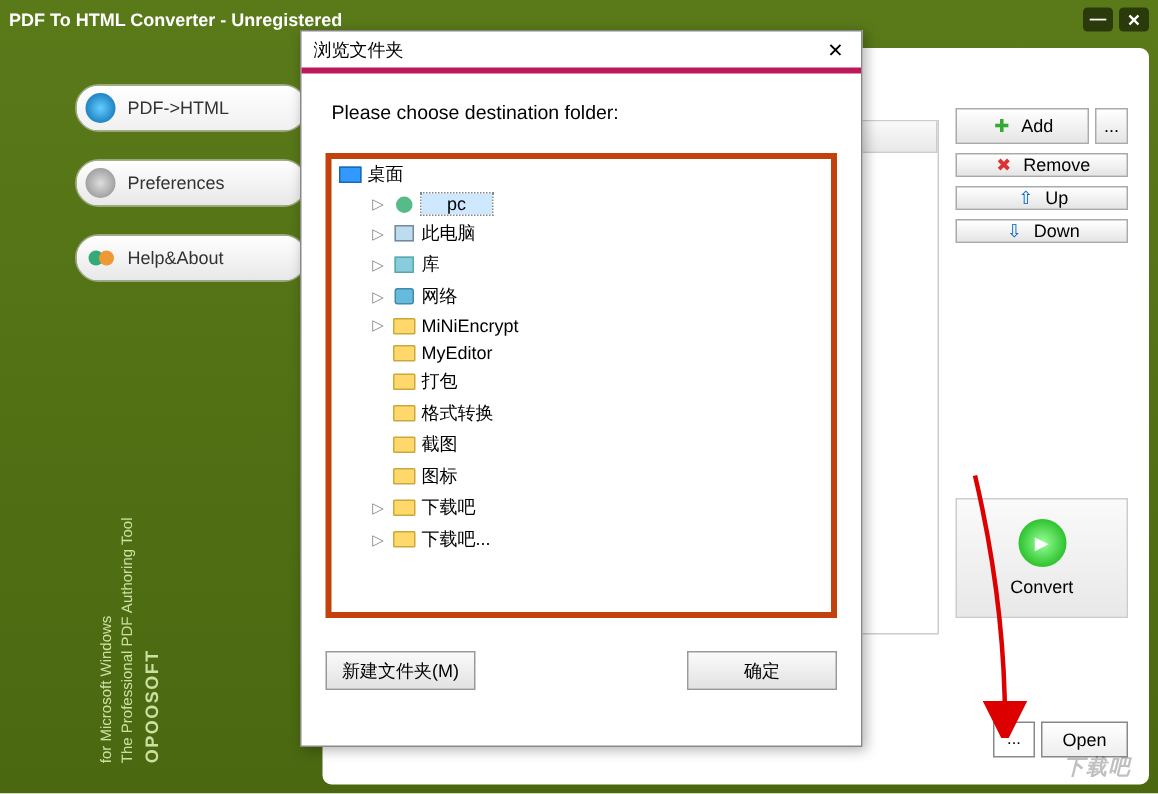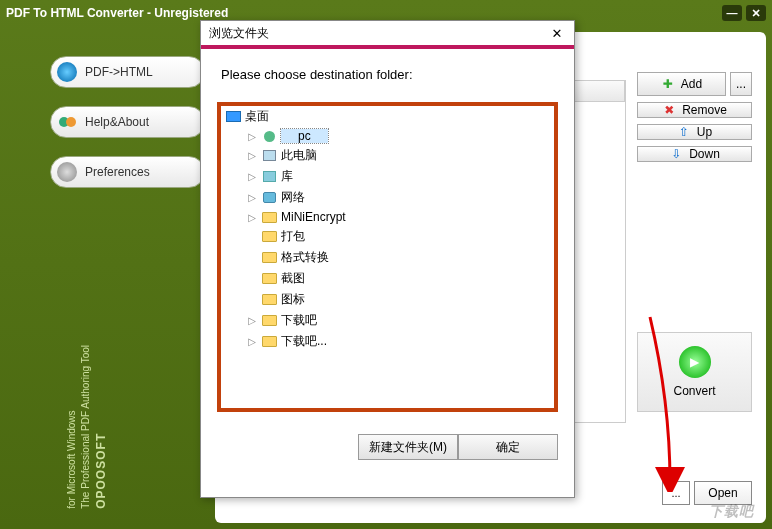--- a/index.html
+++ b/index.html
@@ -56,21 +56,21 @@
 .tree-item.selected .lbl { background: #cde8ff; outline: 1px dotted #888; padding: 0 17px; }
 .exp { width: 10px; color: #888; font-size: 10px; display: inline-block; text-align: center; }
 .ficon { width: 16px; height: 14px; display: inline-flex; align-items: center; justify-content: center; }
 .folder { width: 15px; height: 11px; background: #ffd86b; border: 1px solid #caa93a; border-radius: 1px; }
 .desktop-i { width: 15px; height: 11px; background: #3399ff; border: 1px solid #1a6bb3; }
 .pc-i { width: 13px; height: 11px; background: #bde; border: 1px solid #789; }
 .user-i { width: 11px; height: 11px; border-radius: 50%; background: #5b8; }
 .lib-i { width: 13px; height: 11px; background: #8cd; border: 1px solid #5aa; }
 .net-i { width: 13px; height: 11px; background: #6bd; border: 1px solid #48a; border-radius: 2px; }
 
-.dlg-btns { display: flex; justify-content: flex-end; padding: 12px 16px; }
+.dlg-btns { display: flex; justify-content: space-between; padding: 12px 16px; }
 .dlg-btn { width: 100px; height: 26px; border: 1px solid #999; background: linear-gradient(#fafafa,#e2e2e2); font-size: 12px; cursor: pointer; display: flex; align-items: center; justify-content: center; }
 
 .watermark { position: absolute; right: 18px; bottom: 8px; font-size: 14px; font-weight: bold; color: rgba(0,0,0,0.25); pointer-events: none; font-style: italic; letter-spacing: 1px; z-index: 200; }
 </style>
 </head>
 <body>
 
 <div class="window">
   <div class="titlebar">
     <span>PDF To HTML Converter - Unregistered</span>
@@ -80,29 +80,29 @@
     </div>
   </div>
 
   <div class="body-area">
     <div class="sidebar">
       <div class="side-btn active">
         <span class="side-icon globe"></span>
         <span>PDF-&gt;HTML</span>
       </div>
       <div class="side-btn">
+        <span class="side-icon gear"></span>
+        <span>Preferences</span>
+      </div>
+      <div class="side-btn">
         <span class="side-icon ppl">
             <span class="d1"></span>
             <span class="d2"></span>
           </span>
         <span>Help&amp;About</span>
-      </div>
-      <div class="side-btn">
-        <span class="side-icon gear"></span>
-        <span>Preferences</span>
       </div>
       <div class="vertical-text">
         <div>for Microsoft Windows</div>
         <div>The Professional PDF Authoring Tool</div>
         <div class="vt-brand">OPOOSOFT</div>
       </div>
     </div>
 
     <div class="main">
       <div class="list-area">
@@ -203,20 +203,27 @@
           <span class="ficon">
             <span class="folder"></span>
           </span>
           <span class="lbl">MiNiEncrypt</span>
         </div>
         <div class="tree-item">
           <span class="exp"></span>
           <span class="ficon">
             <span class="folder"></span>
           </span>
+          <span class="lbl">MyEditor</span>
+        </div>
+        <div class="tree-item">
+          <span class="exp"></span>
+          <span class="ficon">
+            <span class="folder"></span>
+          </span>
           <span class="lbl">打包</span>
         </div>
         <div class="tree-item">
           <span class="exp"></span>
           <span class="ficon">
             <span class="folder"></span>
           </span>
           <span class="lbl">格式转换</span>
         </div>
         <div class="tree-item">

